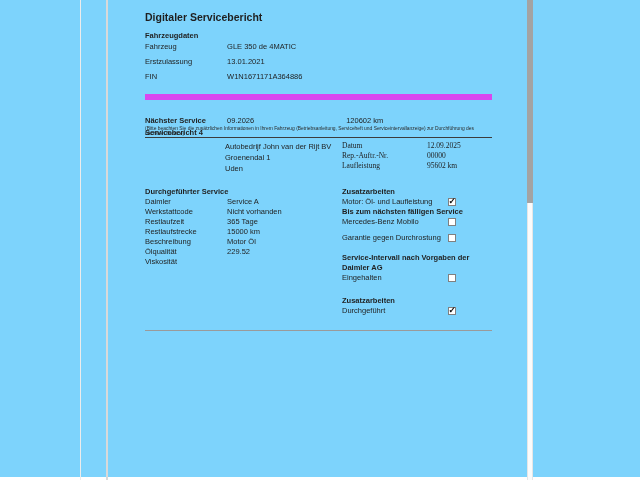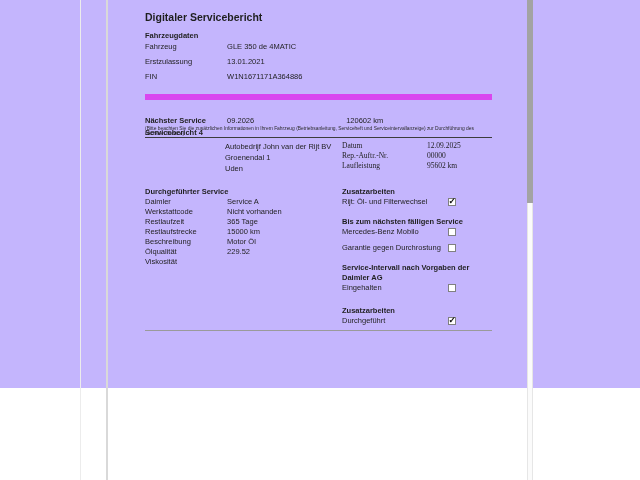--- a/index.html
+++ b/index.html
@@ -1,19 +1,19 @@
 <!DOCTYPE html>
 <html><head>
 <meta charset="utf-8">
 <style>
   * { margin:0; padding:0; box-sizing:border-box; }
   html,body { width:640px; height:480px; background:#ffffff; overflow:hidden; }
   body { font-family:"Liberation Sans", sans-serif; color:#1f1f1f; }
 
-  #screen { position:relative; width:640px; height:388px; background:#c4b5fd; }
+  #screen { position:relative; width:640px; height:477px; background:#7dd3fc; }
 
   
   .edge-faint   { position:absolute; left:80px;  top:0; width:1px; height:480px; background:#ececec; }
   .page-border  { position:absolute; left:106px; top:0; width:2px; height:480px; background:#d9d9d9; }
   .scroll-track { position:absolute; left:527px; top:0; width:6px; height:480px; background:#fbfbfb;
                   border-left:1px solid #e6e6e6; border-right:1px solid #e6e6e6; }
   .scroll-thumb { position:absolute; left:527px; top:0; width:6px; height:203px; background:#a3a3a3; }
 
   
   .doc { position:absolute; left:145px; top:0; width:347px; height:480px; font-size:7.5px; line-height:10px; }
@@ -42,21 +42,21 @@
   .meta     { position:absolute; left:197px; top:141px; width:150px; line-height:11px;font-family:Liberation Serif, serif; }
   .meta .kv-label { width:83px; }
 
   .col-left  { position:absolute; left:0;     top:187px; width:197px; }
   .col-right { position:absolute; left:197px; top:187px; width:150px; }
 
   .block-header { font-weight:bold; line-height:10px; }
   .kv-row { line-height:10px; }
   .oil-header { margin-top:11px; }
 
-  .chk-group-2 { margin-top:10px; }
+  .chk-group-2 { }
   .chk-group-3 { margin-top:10px; }
   .chk-group-4 { margin-top:13px; }
   .chk-row { position:relative; line-height:10px; height:10px; }
   .chk-row.gap { margin-top:6px; }
   .chk-label { display:inline-block; vertical-align:top; }
   .checkbox { position:absolute; left:106px; top:1px; width:8px; height:8px;
               border:1px solid #808080; background:#ffffff; }
   .checkbox .tick { display:none; }
   .checkbox.checked .tick { display:block; position:absolute; left:-0.5px; top:-2.5px;
                             font-size:9px; font-weight:bold; color:#111; line-height:9px; }
@@ -155,21 +155,21 @@
       <div class="kv-row">
         <span class="kv-label">Viskosität</span>
         <span class="kv-value"></span>
       </div>
     </div>
 
     <div class="col-right">
 
       <div class="block-header">Zusatzarbeiten</div>
       <div class="chk-row">
-        <span class="chk-label">Rijt: Öl- und Filterwechsel</span>
+        <span class="chk-label">Motor: Öl- und Laufleistung</span>
         <span class="checkbox checked">
             <span class="tick">✓</span>
           </span>
       </div>
 
       <div class="block-header chk-group-2">Bis zum nächsten fälligen Service</div>
       <div class="chk-row">
         <span class="chk-label">Mercedes-Benz Mobilo</span>
         <span class="checkbox"></span>
       </div>

